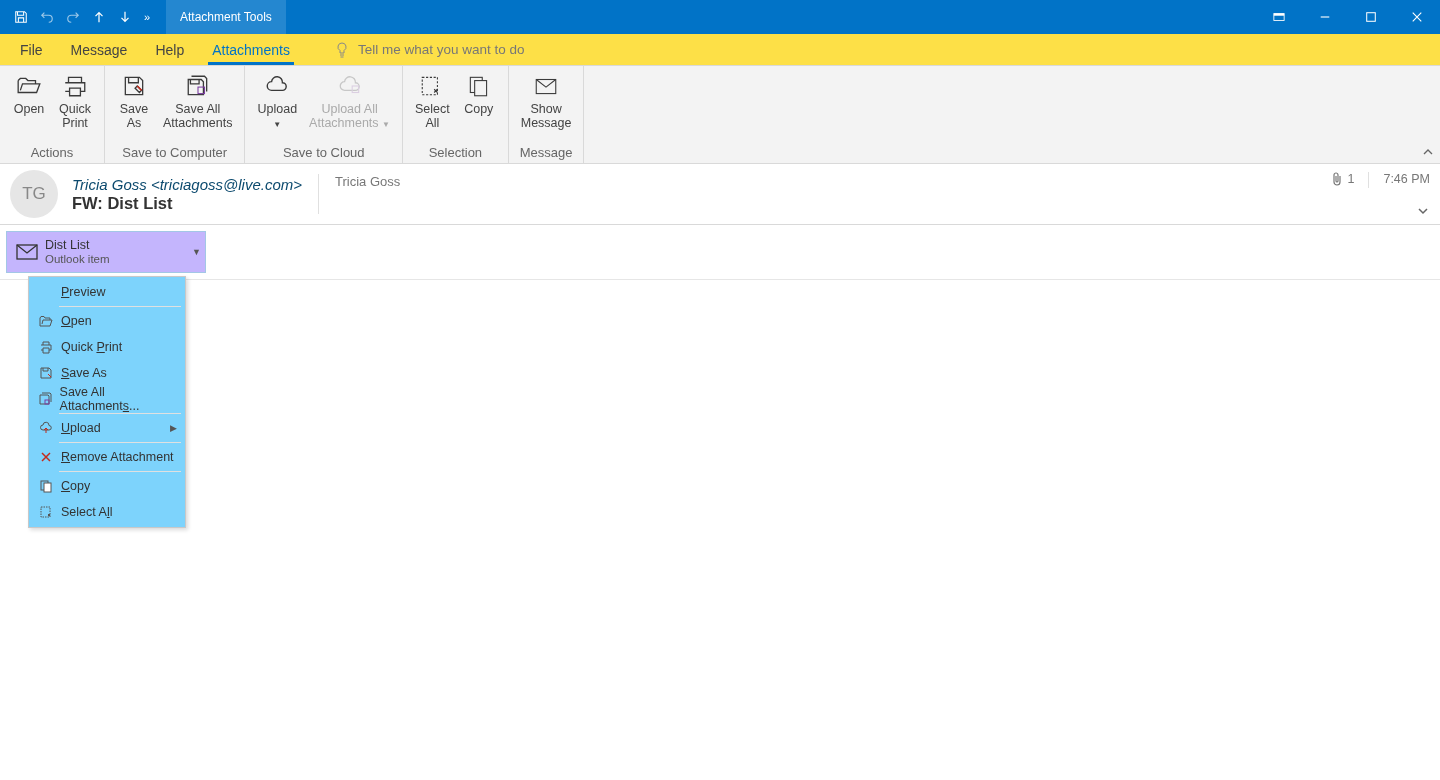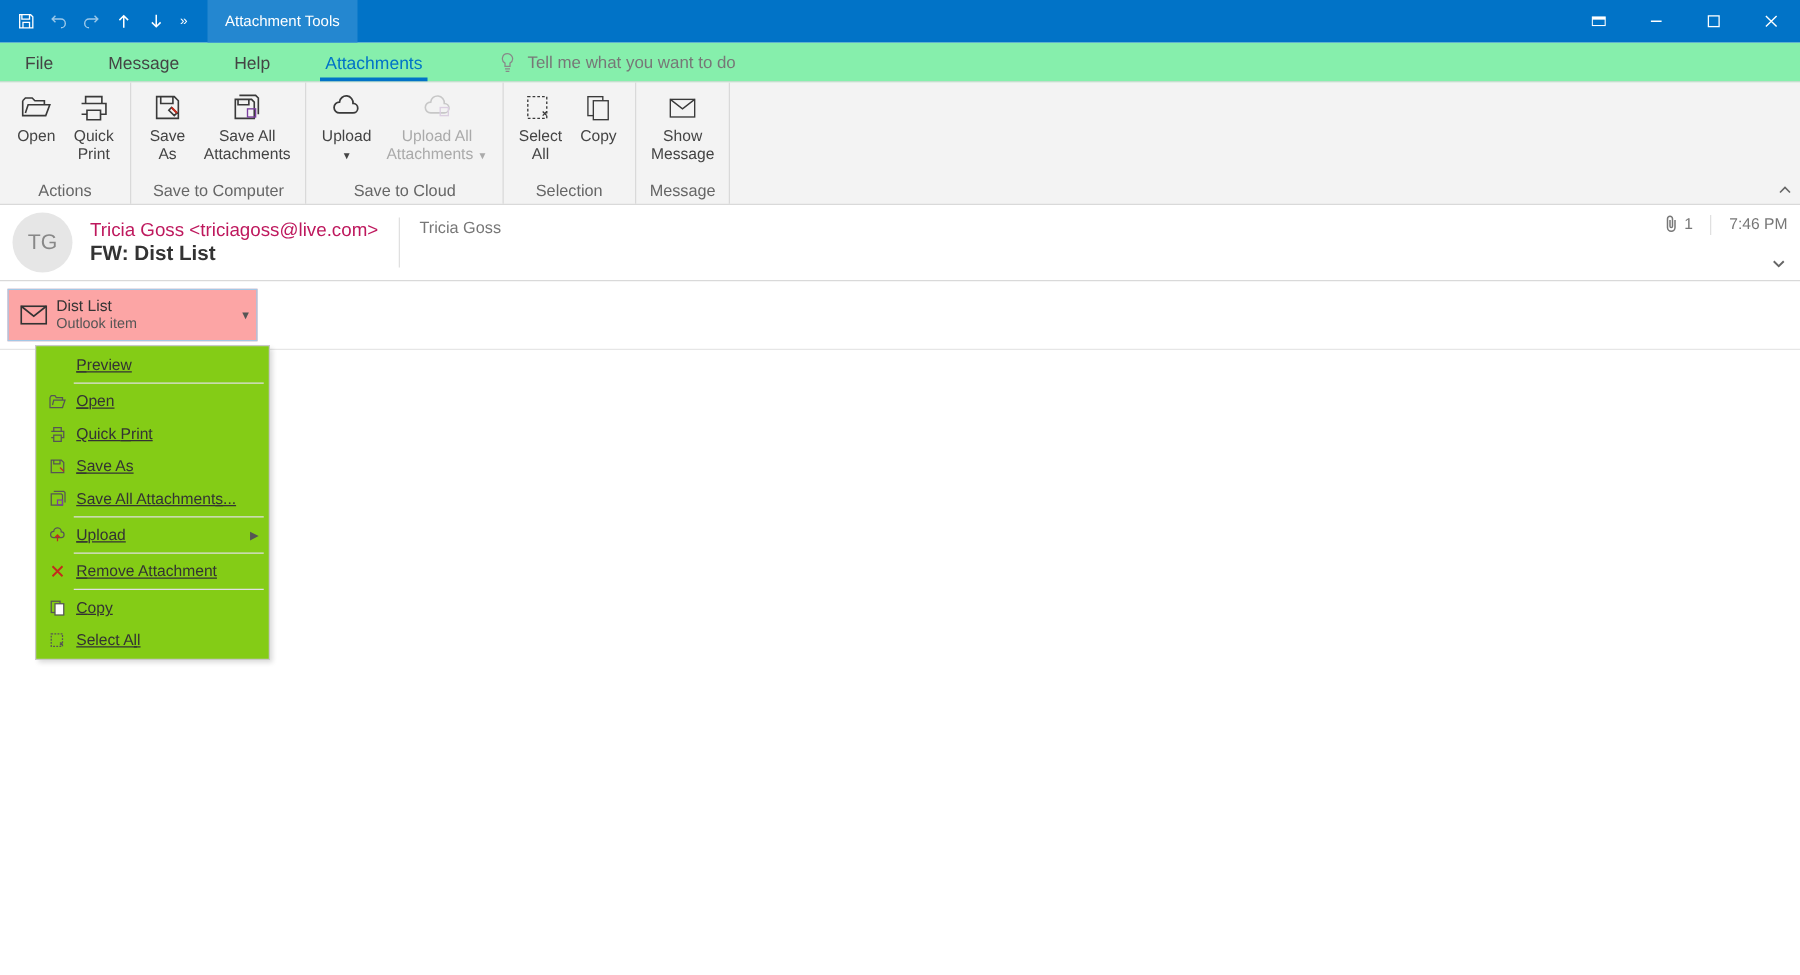--- a/index.html
+++ b/index.html
@@ -10,21 +10,21 @@
 .qat { display: flex; align-items: center; gap: 0; padding-left: 8px; }
 .qat-btn { width: 26px; height: 34px; display: flex; align-items: center; justify-content: center; color: #fff; }
 .qat-btn svg { width: 14px; height: 14px; }
 .tools-tab { background: #2487d0; padding: 0 14px; display: flex; align-items: center; font-size: 12px; margin-left: 10px; }
 .title-center { position: absolute; left: 50%; transform: translateX(-50%); display: flex; align-items: center; height: 34px; font-size: 12.5px; }
 .win-controls { margin-left: auto; display: flex; }
 .win-btn { width: 46px; height: 34px; display: flex; align-items: center; justify-content: center; }
 .win-btn svg { width: 12px; height: 12px; }
 
 
-.menutabs { height: 32px; background: #86efac; border-bottom: 1px solid #d9d9d9; display: flex; align-items: center; padding: 0 6px; gap: 16px; }
+.menutabs { height: 32px; background: #fde047; border-bottom: 1px solid #d9d9d9; display: flex; align-items: center; padding: 0 6px; gap: 0; }
 .menutab { padding: 0 14px; height: 32px; display: flex; align-items: center; font-size: 14px; color: #444; }
 .menutab.active { color: #0173c7; position: relative; }
 .menutab.active::after { content: ''; position: absolute; bottom: 1px; left: 10px; right: 10px; height: 2.5px; background: #0173c7; }
 .tellme { display: flex; align-items: center; gap: 8px; margin-left: 30px; color: #777; font-size: 13.5px; }
 .tellme svg { width: 16px; height: 16px; }
 
 
 .ribbon { height: 98px; background: #f3f3f3; border-bottom: 1px solid #d9d9d9; display: flex; position: relative; }
 .rgroup { display: flex; flex-direction: column; border-right: 1px solid #d9d9d9; }
 .rgroup-body { flex: 1; display: flex; align-items: flex-start; padding: 4px 6px 0 6px; }
@@ -34,40 +34,40 @@
 .rbtn .ricon svg { width: 26px; height: 22px; }
 .rbtn .rlabel { font-size: 12.5px; color: #444; margin-top: 2px; }
 .rbtn.disabled .rlabel { color: #aaa; }
 .rbtn.disabled svg { opacity: 0.4; }
 .ribbon-collapse { position: absolute; right: 6px; bottom: 2px; color: #666; font-size: 12px; }
 
 
 .msghdr { min-height: 56px; border-bottom: 1px solid #d9d9d9; display: flex; padding: 6px 10px; position: relative; }
 .avatar { width: 48px; height: 48px; border-radius: 50%; background: #e6e6e6; color: #888; display: flex; align-items: center; justify-content: center; font-size: 17px; margin-right: 14px; }
 .msghdr-left { display: flex; flex-direction: column; justify-content: center; }
-.from { font-size: 15px; color: #be185d; }
+.from { font-size: 15px; color: #0c4a6e; font-style: italic; }
 .subject { font-size: 16.5px; font-weight: 600; color: #333; margin-top: 1px; }
 .msghdr-sep { width: 1px; background: #e0e0e0; margin: 4px 16px; height: 40px; }
 .to { font-size: 13px; color: #777; margin-top: 4px; text-align: right; }
 .msghdr-right { margin-left: auto; display: flex; align-items: flex-start; gap: 14px; color: #777; font-size: 12.5px; padding-top: 2px; }
 .msghdr-right .sep { width: 1px; background: #e0e0e0; height: 16px; }
 .expand-btn { position: absolute; right: 10px; bottom: 4px; color: #666; }
 
 
 .attach-area { padding: 6px 6px; border-bottom: 1px solid #e6e6e6; }
-.attach-chip { width: 200px; height: 42px; background: #fca5a5; border: 1px solid #a3c7e6; display: flex; align-items: center; padding: 0 6px; position: relative; }
+.attach-chip { width: 200px; height: 42px; background: #c4b5fd; border: 1px solid #a3c7e6; display: flex; align-items: center; padding: 0 6px; position: relative; }
 .attach-chip .aicon { width: 28px; display: flex; align-items: center; justify-content: center; }
 .attach-chip .aicon svg { width: 22px; height: 16px; }
 .attach-chip .atext { display: flex; flex-direction: column; line-height: 1.2; margin-left: 4px; }
 .attach-chip .aname { font-size: 12.5px; color: #333; }
 .attach-chip .atype { font-size: 11.5px; color: #555; }
 .attach-chip .adrop { position: absolute; right: 4px; top: 50%; transform: translateY(-50%); color: #555; font-size: 9px; }
 
 
-.ctxmenu { position: absolute; left: 28px; top: 276px; width: 188px; background: #84cc16; border: 1px solid #c8c8c8; box-shadow: 2px 2px 4px rgba(0,0,0,0.15); padding: 2px 0; text-decoration: underline; }
+.ctxmenu { position: absolute; left: 28px; top: 276px; width: 158px; background: #7dd3fc; border: 1px solid #c8c8c8; box-shadow: 2px 2px 4px rgba(0,0,0,0.15); padding: 2px 0; }
 .ctxitem { height: 26px; display: flex; align-items: center; padding: 0 6px; font-size: 12.5px; color: #333; position: relative; }
 .ctxitem .cicon { width: 22px; display: flex; align-items: center; justify-content: center; }
 .ctxitem .cicon svg { width: 14px; height: 14px; }
 .ctxitem .clabel { margin-left: 4px; }
 .ctxitem .carrow { position: absolute; right: 8px; font-size: 9px; color: #555; }
 .ctxsep { height: 1px; background: #e0e0e0; margin: 1px 4px 1px 30px; }
 .u { text-decoration: underline; }
 
 
 .body-area { flex: 1; background: #fff; }

